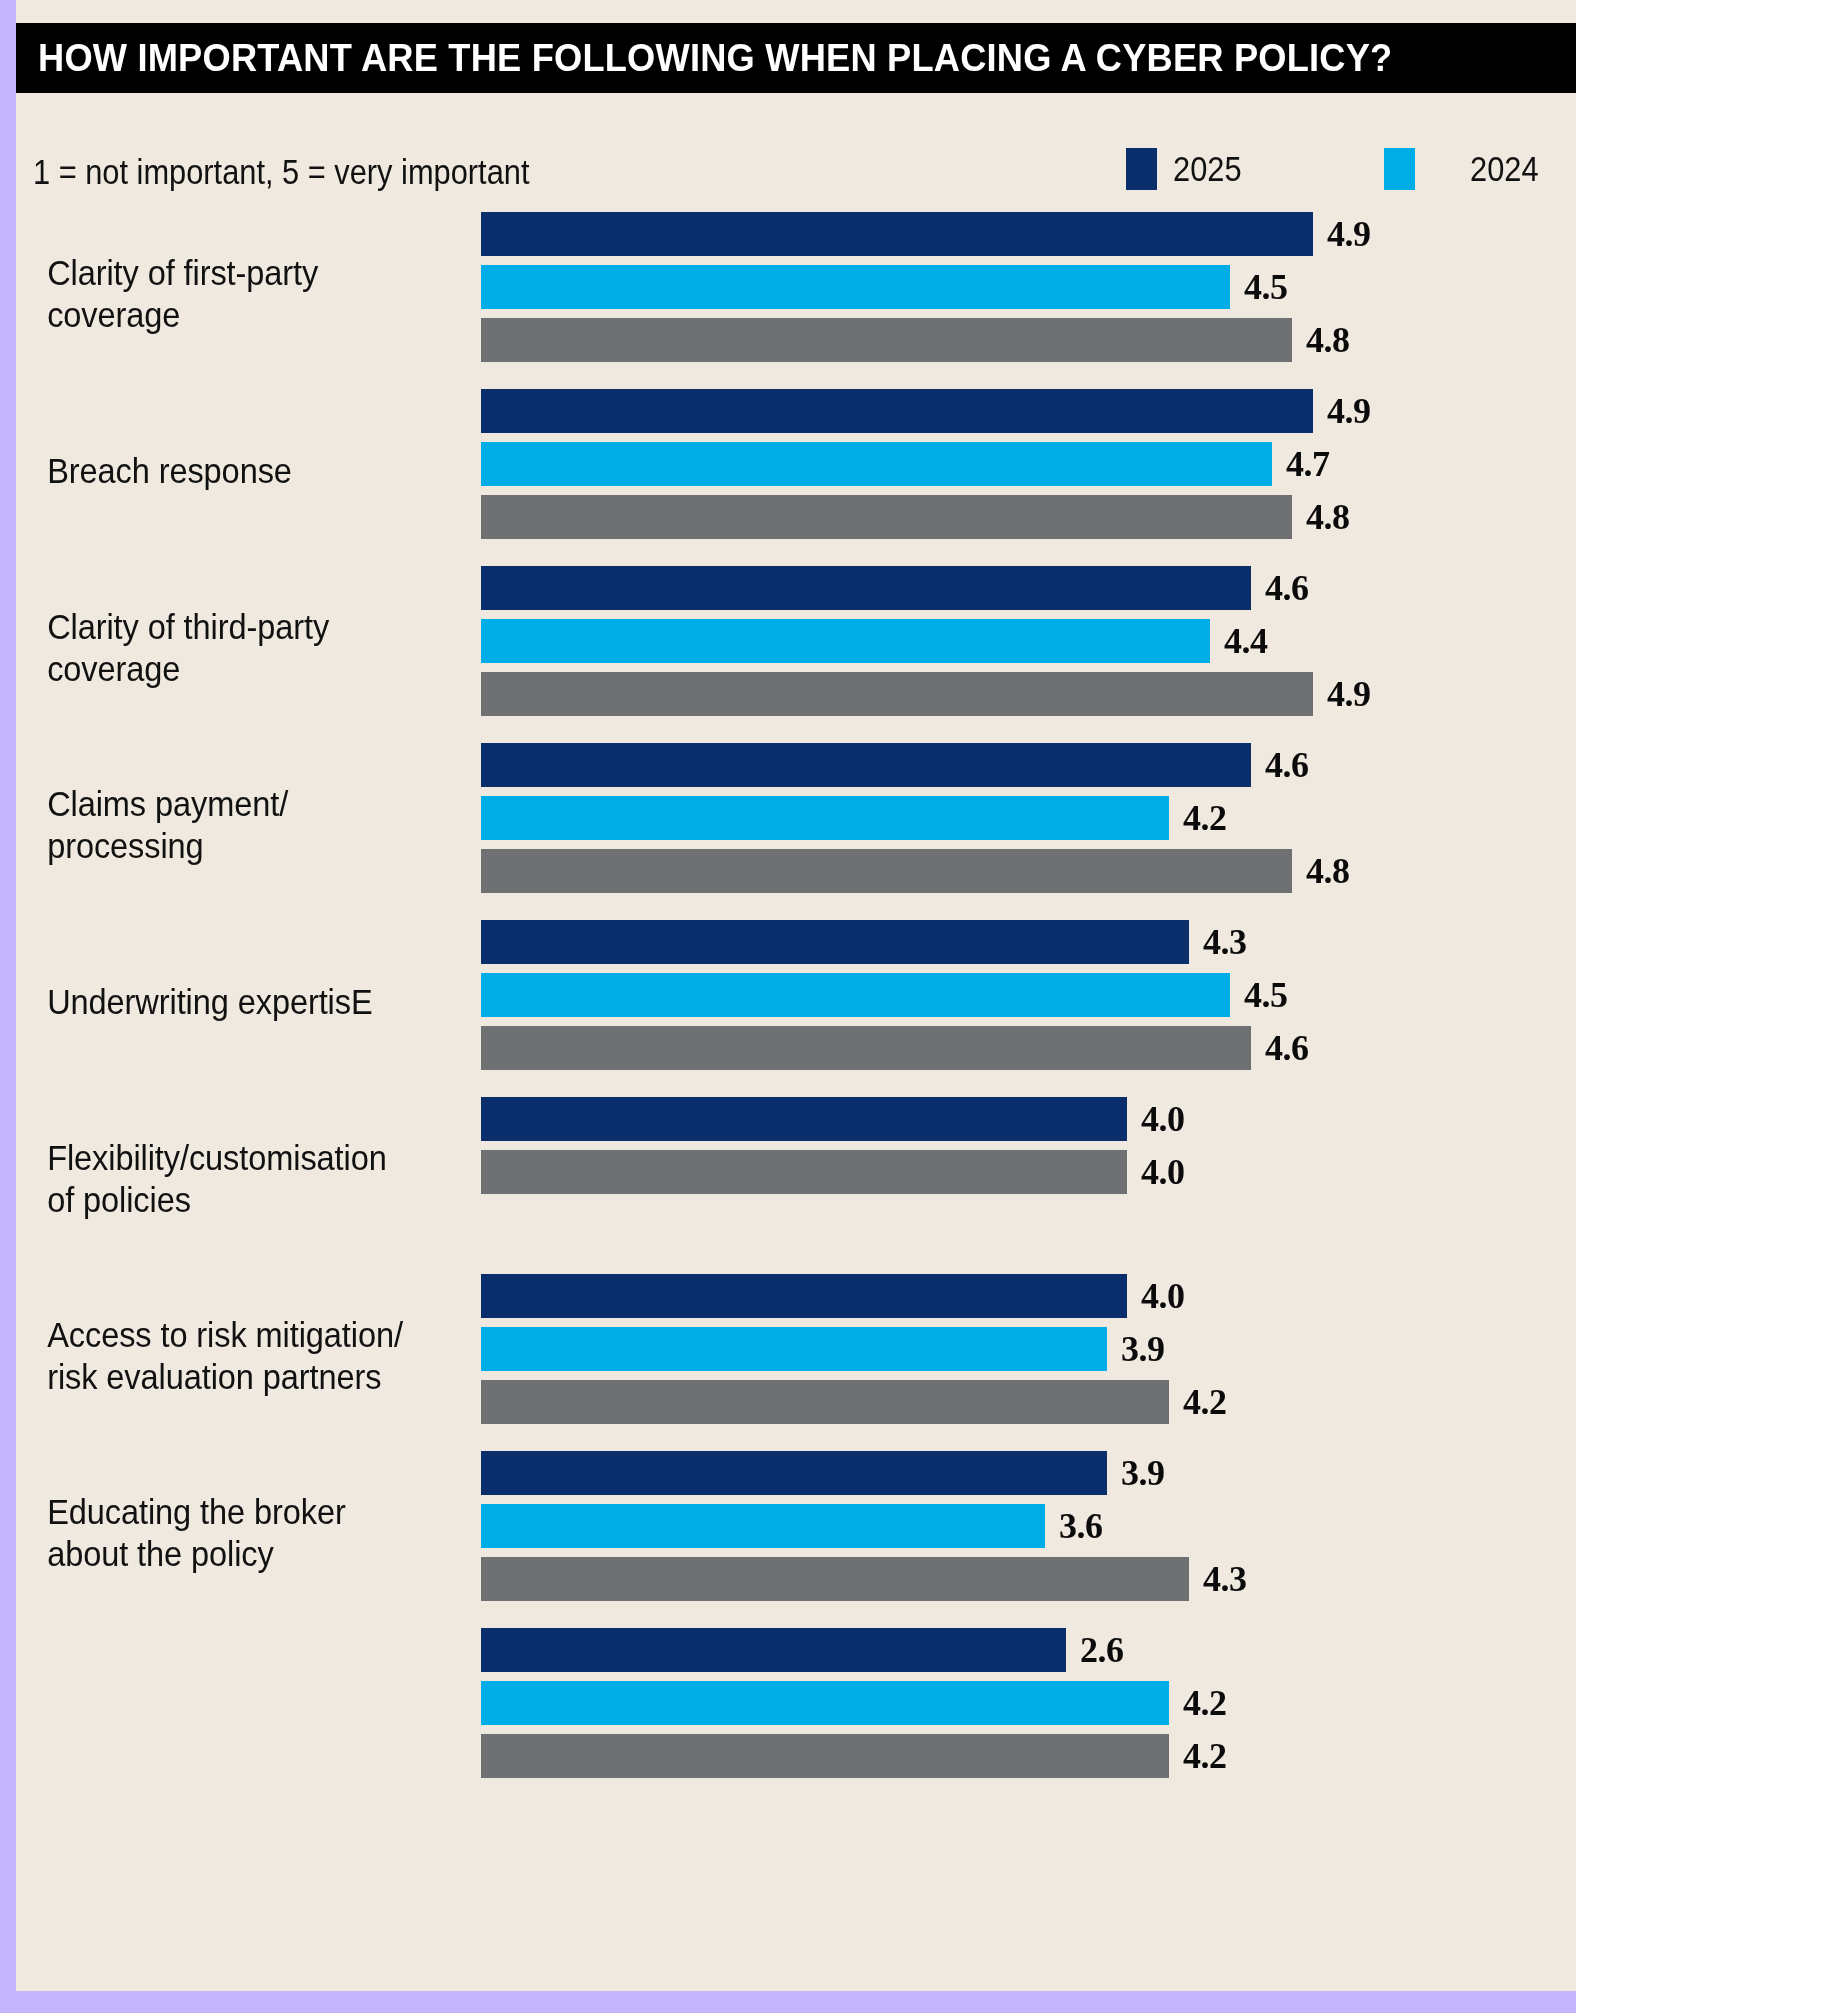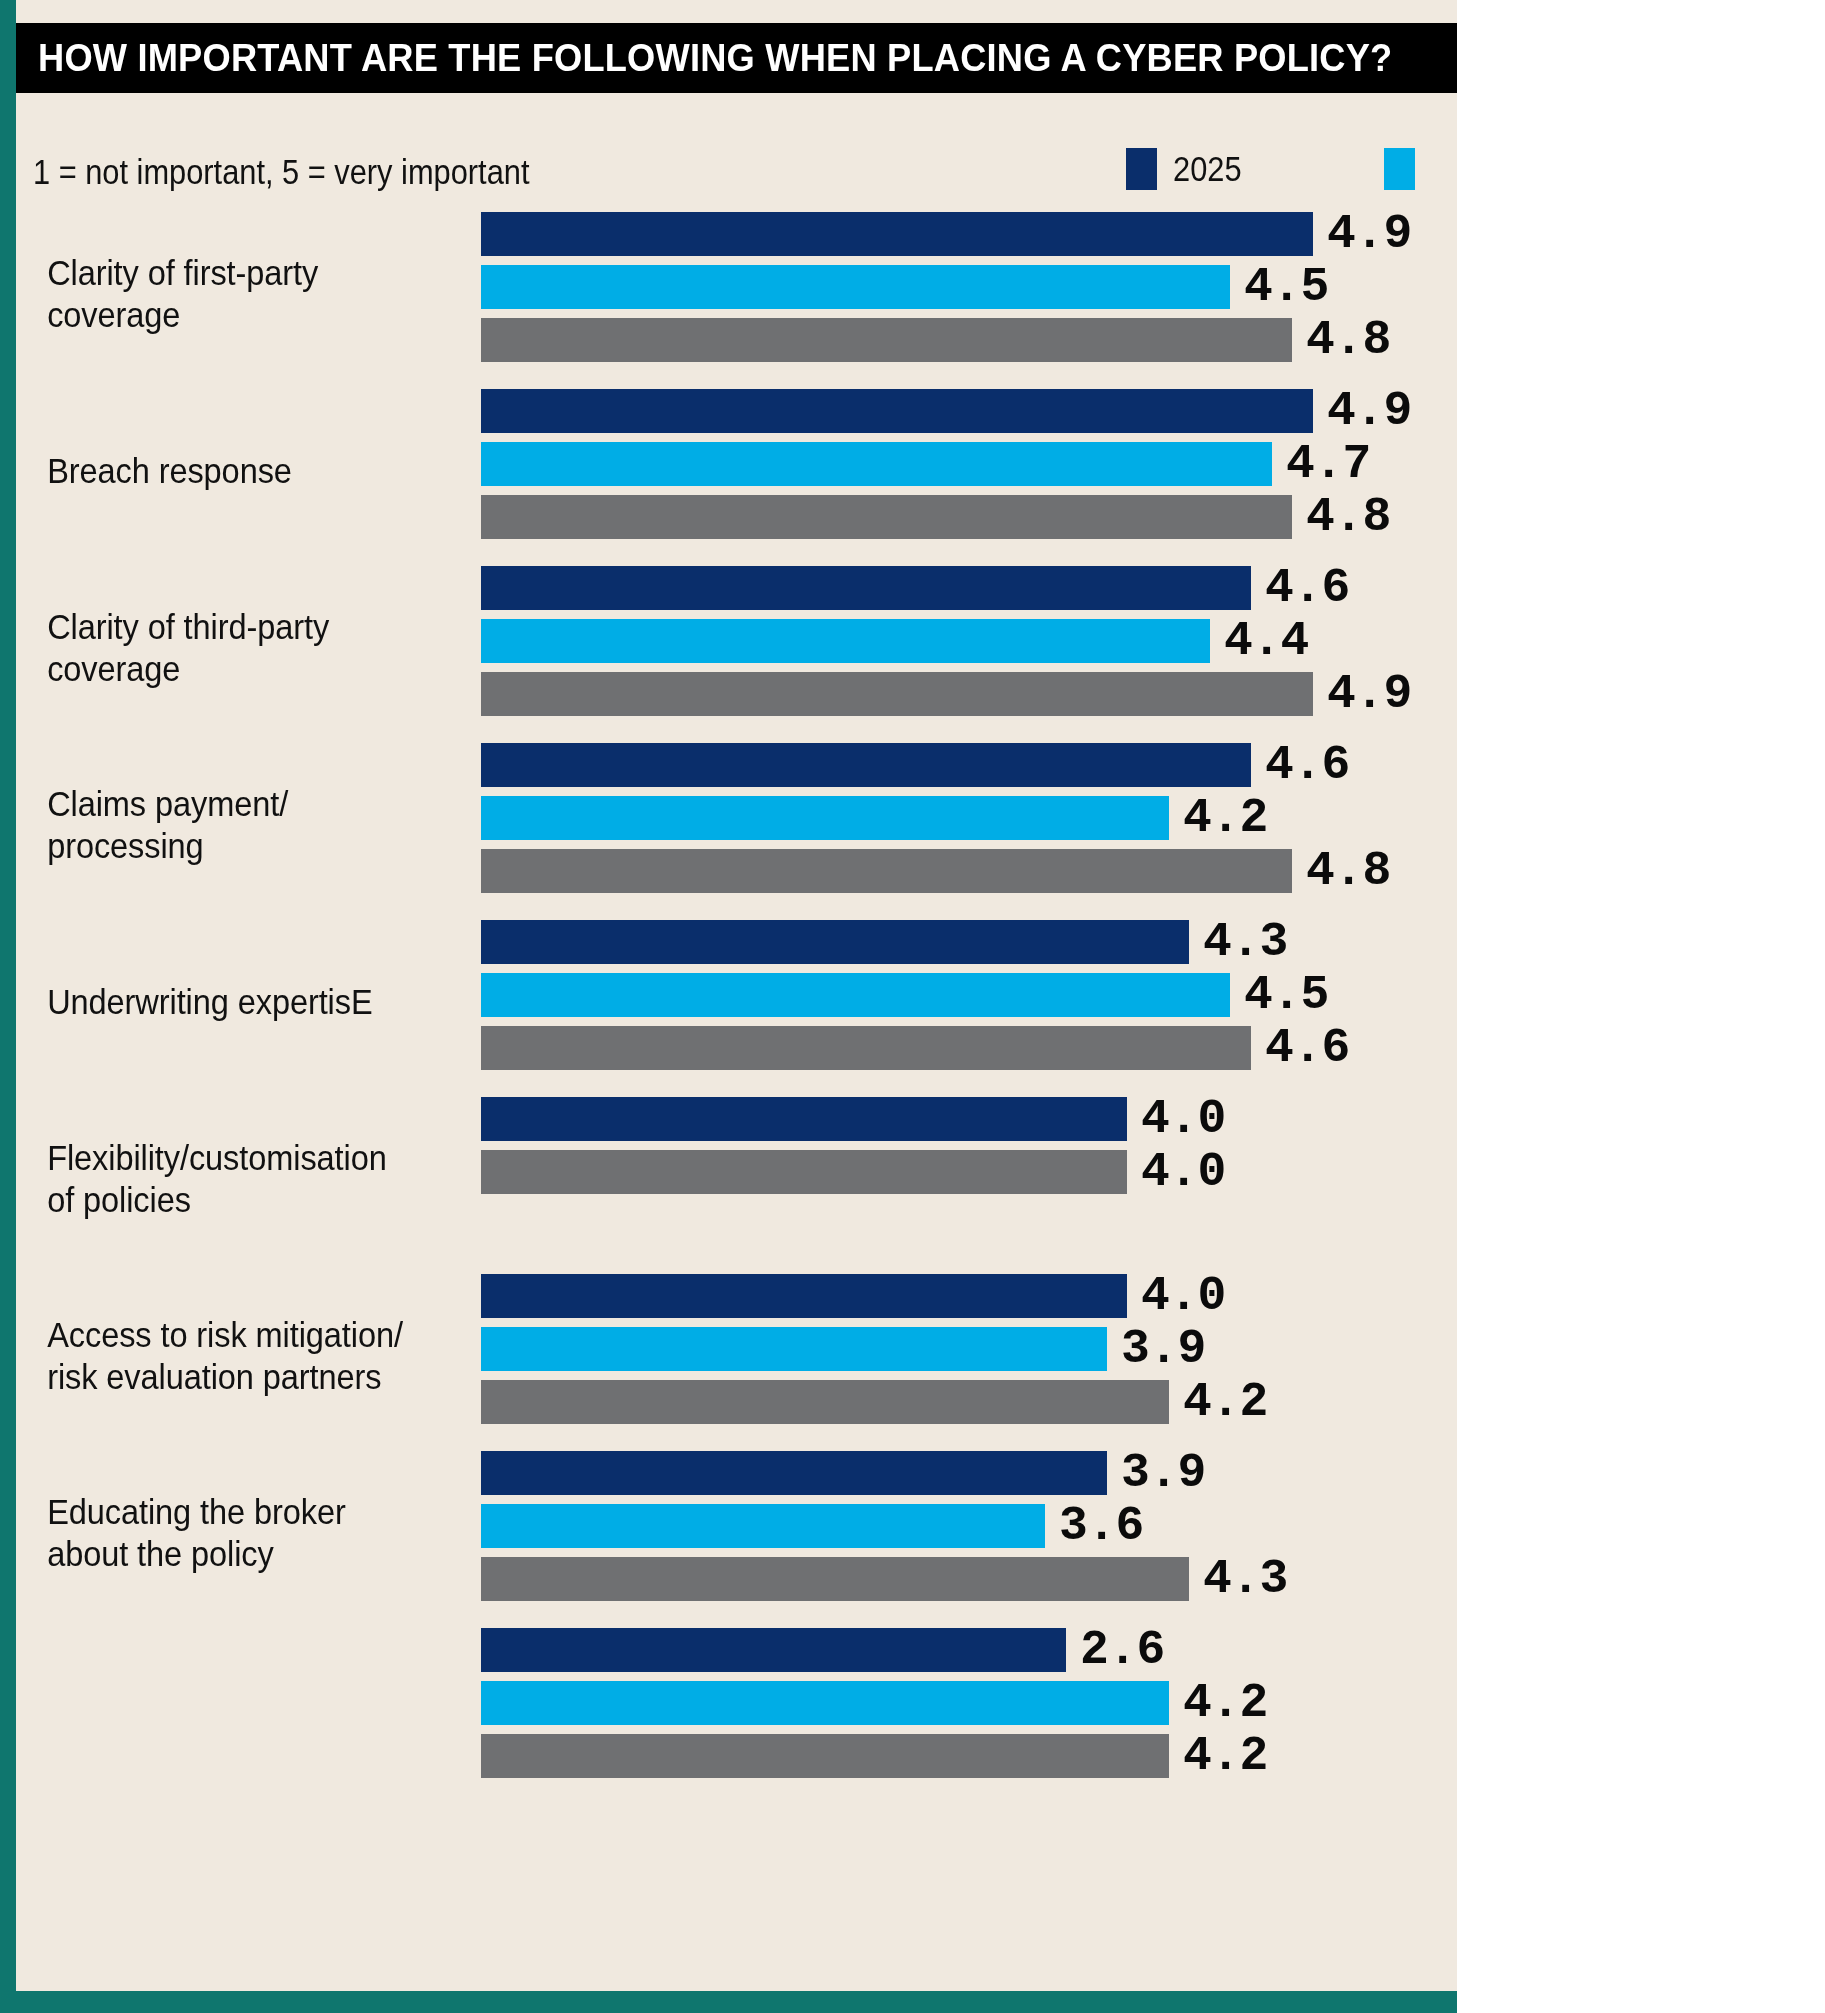--- a/index.html
+++ b/index.html
@@ -3,22 +3,22 @@
 <meta charset="utf-8">
 <style>
   html,body{margin:0;padding:0;background:#ffffff;}
   body{
     width:1826px;height:2014px;
     font-family:"Liberation Sans",sans-serif;
     -webkit-font-smoothing:antialiased;
   }
   #figure{
     position:relative;
-    width:1457px;height:2014px;
-    background:#0f766e;
+    width:1576px;height:2014px;
+    background:#c4b5fd;
     overflow:hidden;
   }
   #canvas{
     position:absolute;
     left:16.4px;top:0px;
     width:1793px;height:1991px;
     background:#f0e9df;
   }
 
   
@@ -112,24 +112,24 @@
     margin-bottom:9px;
     display:flex;align-items:center;
   }
   .barrow:last-child{margin-bottom:0;text-align:center;}
   .bar{
     height:44px;
     display:block;
   }
   .bar-value{
     margin-left:13.6px;
-    font-size:48px;
+    font-size:36px;
     font-weight:bold;
     color:#0b0b0b;
-    font-family:Liberation Mono, monospace;
+    font-family:Liberation Serif, serif;
     letter-spacing:-0.5px;
     white-space:nowrap;
   }
 </style>
 </head>
 <body>
 
 <div id="figure">
   <div id="canvas"></div>
 

